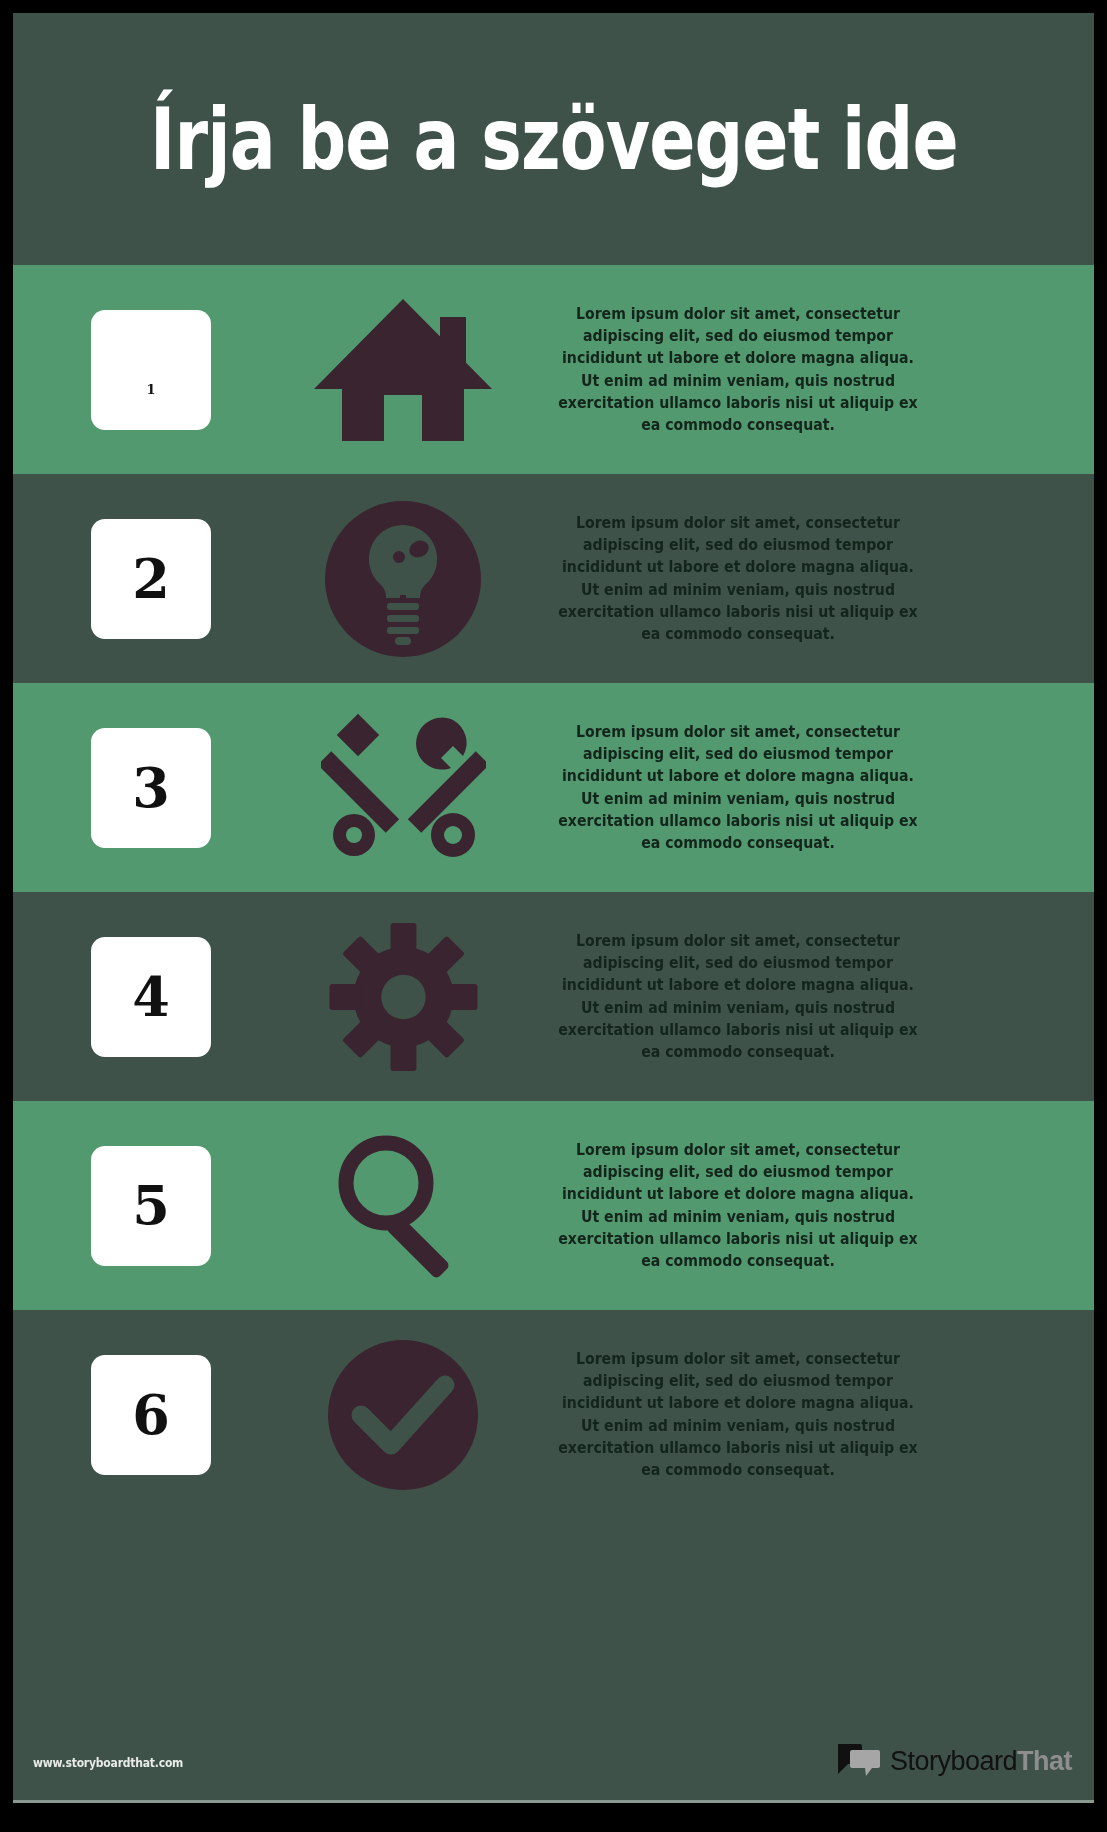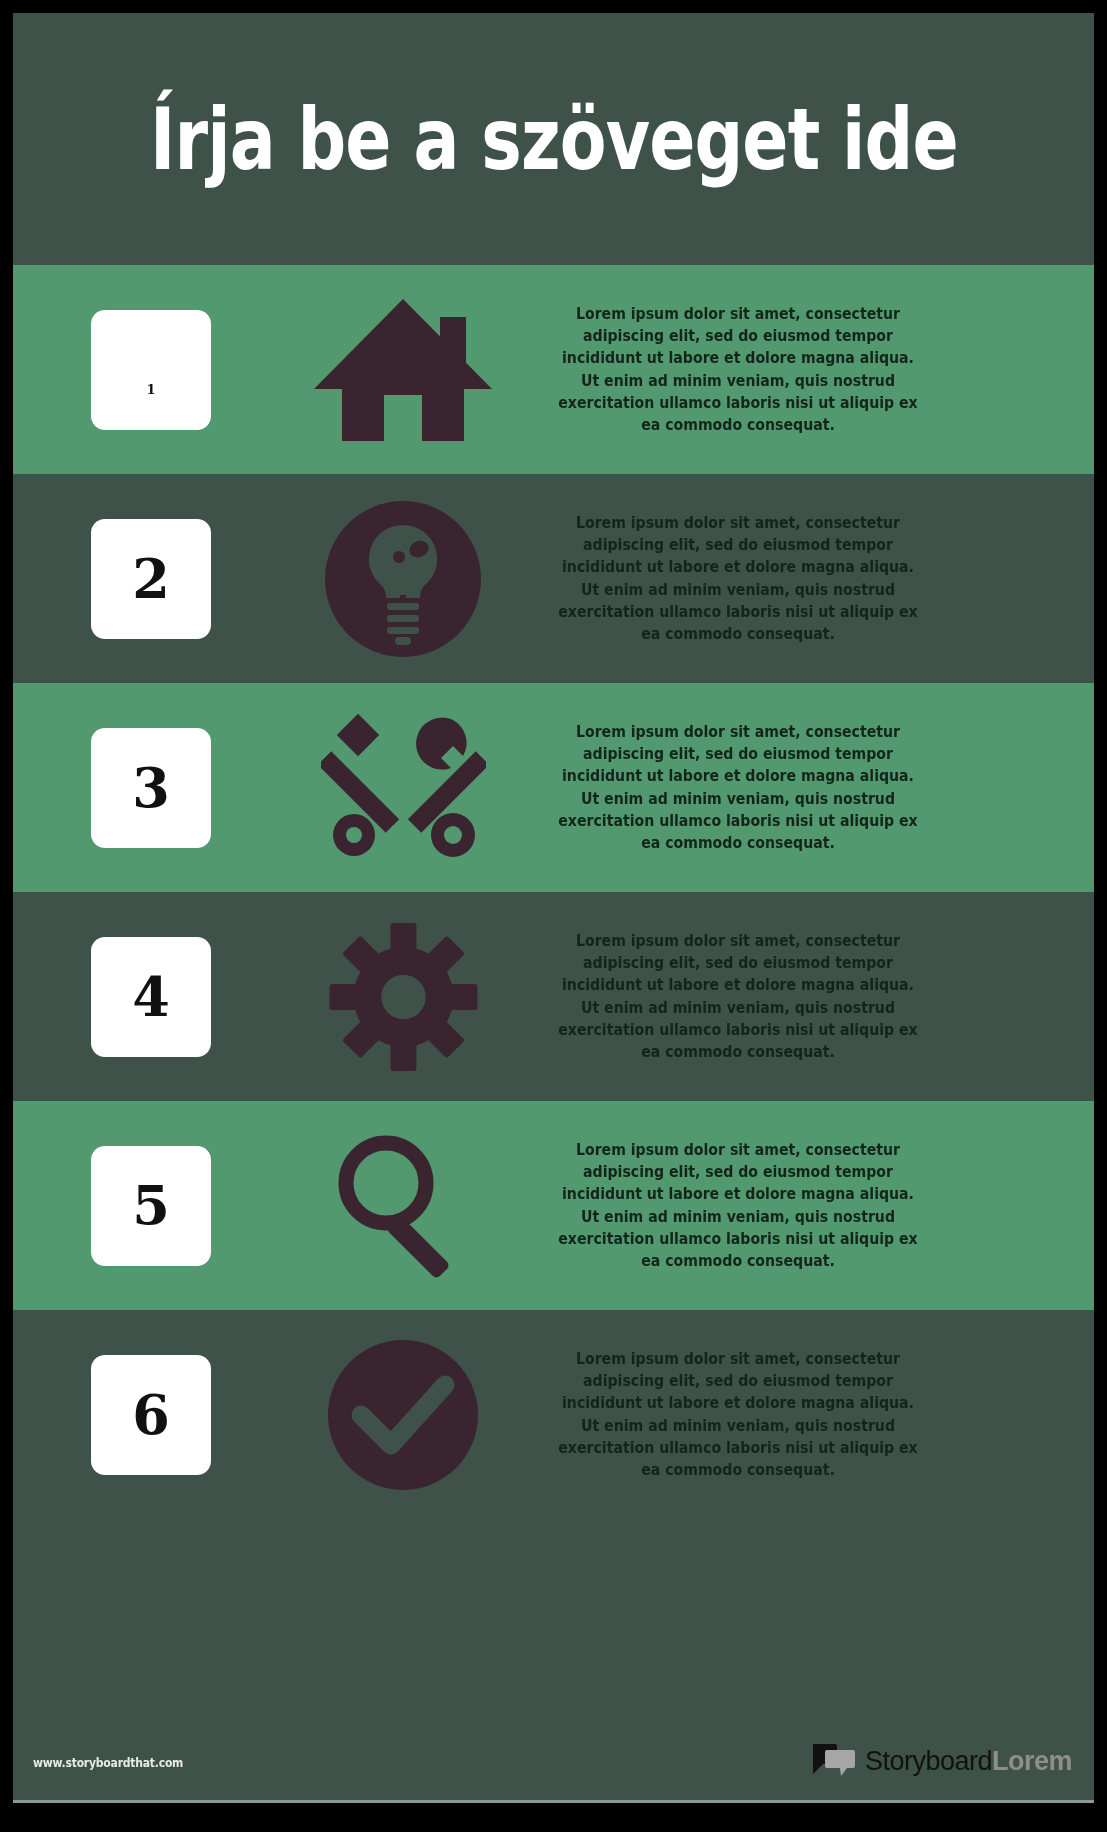--- a/index.html
+++ b/index.html
@@ -274,19 +274,19 @@
     </div>
 
     <div class="footer">
       <div class="footer-url">www.storyboardthat.com</div>
       <div class="brand">
         <svg width="46" height="38" viewBox="0 0 46 38" aria-hidden="true">
           <path d="M2 2 h22 a2 2 0 0 1 2 2 v16 a2 2 0 0 1 -2 2 h-12 l-10 10 z" fill="#111111"></path>
           <path d="M16 8 h26 a2 2 0 0 1 2 2 v14 a2 2 0 0 1 -2 2 h-6 l-6 8 l-1 -8 h-13 a2 2 0 0 1 -2 -2 v-14 a2 2 0 0 1 2 -2 z" fill="#a6a6a6"></path>
         </svg>
         <div class="brand-text">
-          <span class="b1">Storyboard</span><span class="b2">Lorem</span>
+          <span class="b1">Storyboard</span><span class="b2">That</span>
         </div>
       </div>
     </div>
 
   </div>
 </div>
 
 </body></html>

